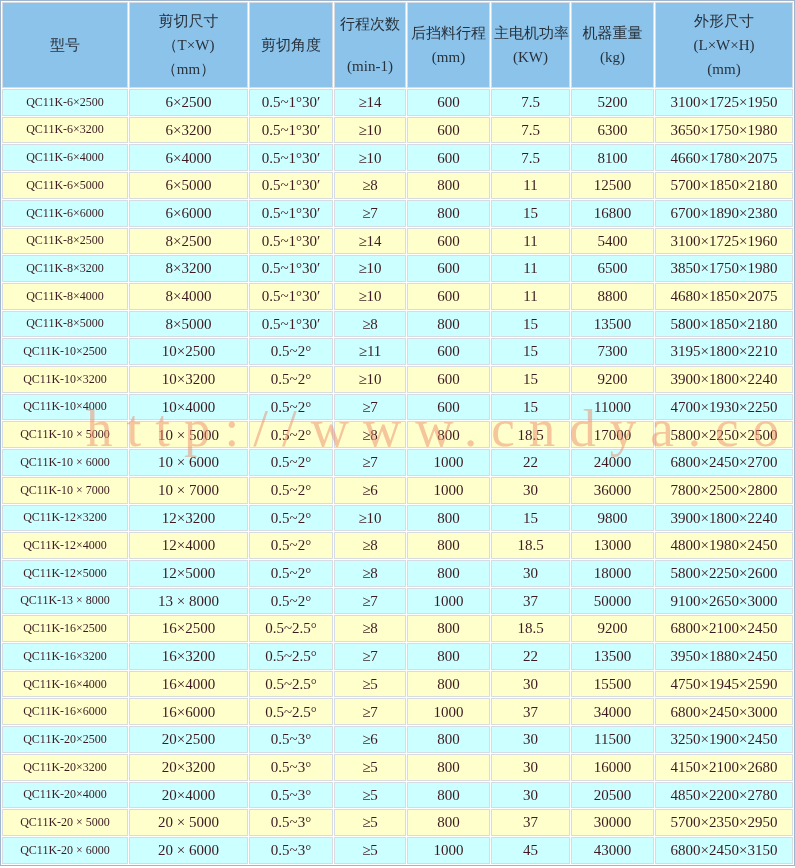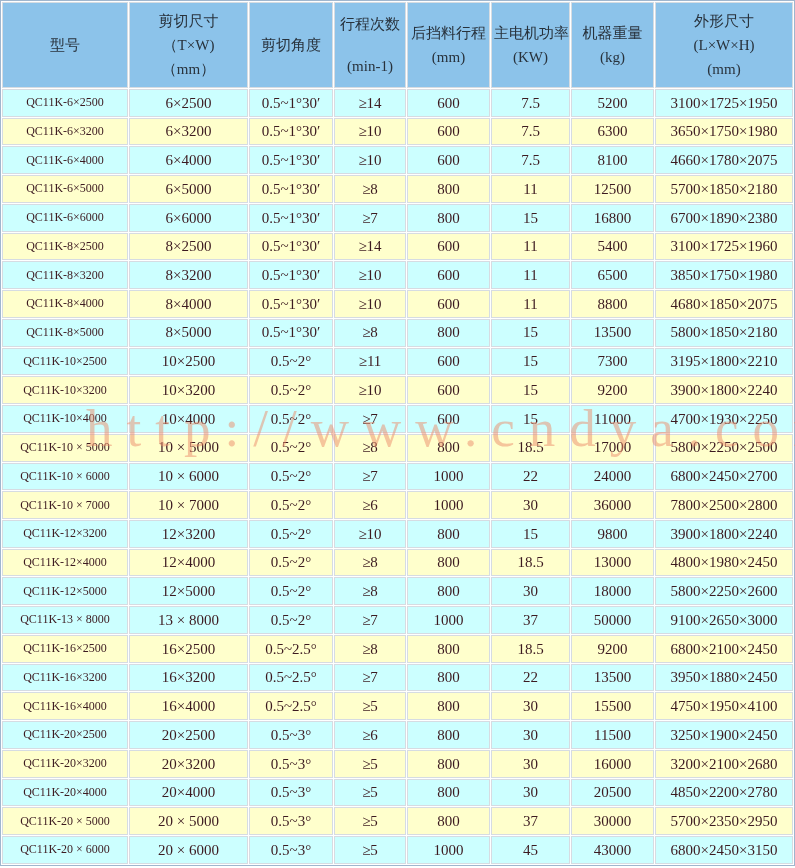--- a/index.html
+++ b/index.html
@@ -332,41 +332,51 @@
           <td>3950×1880×2450</td>
         </tr>
         <tr class="row-yellow">
           <td class="model-cell">QC11K-16×4000</td>
           <td>16×4000</td>
           <td>0.5~2.5°</td>
           <td>≥5</td>
           <td>800</td>
           <td>30</td>
           <td>15500</td>
-          <td>4750×1950×4100</td>
+          <td>4750×1945×2590</td>
+        </tr>
+        <tr class="row-yellow">
+          <td class="model-cell">QC11K-16×6000</td>
+          <td>16×6000</td>
+          <td>0.5~2.5°</td>
+          <td>≥7</td>
+          <td>1000</td>
+          <td>37</td>
+          <td>34000</td>
+          <td>6800×2450×3000</td>
         </tr>
         <tr class="row-cyan">
           <td class="model-cell">QC11K-20×2500</td>
           <td>20×2500</td>
           <td>0.5~3°</td>
           <td>≥6</td>
           <td>800</td>
           <td>30</td>
           <td>11500</td>
           <td>3250×1900×2450</td>
         </tr>
         <tr class="row-yellow">
           <td class="model-cell">QC11K-20×3200</td>
           <td>20×3200</td>
           <td>0.5~3°</td>
           <td>≥5</td>
           <td>800</td>
           <td>30</td>
           <td>16000</td>
-          <td>3200×2100×2680</td>
+          <td>4150×2100×2680</td>
         </tr>
         <tr class="row-cyan">
           <td class="model-cell">QC11K-20×4000</td>
           <td>20×4000</td>
           <td>0.5~3°</td>
           <td>≥5</td>
           <td>800</td>
           <td>30</td>
           <td>20500</td>
           <td>4850×2200×2780</td>

